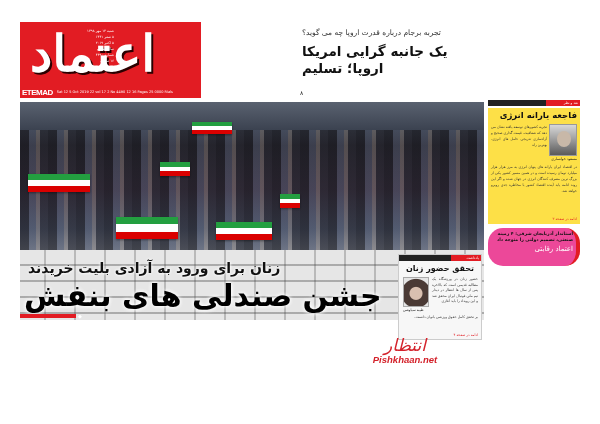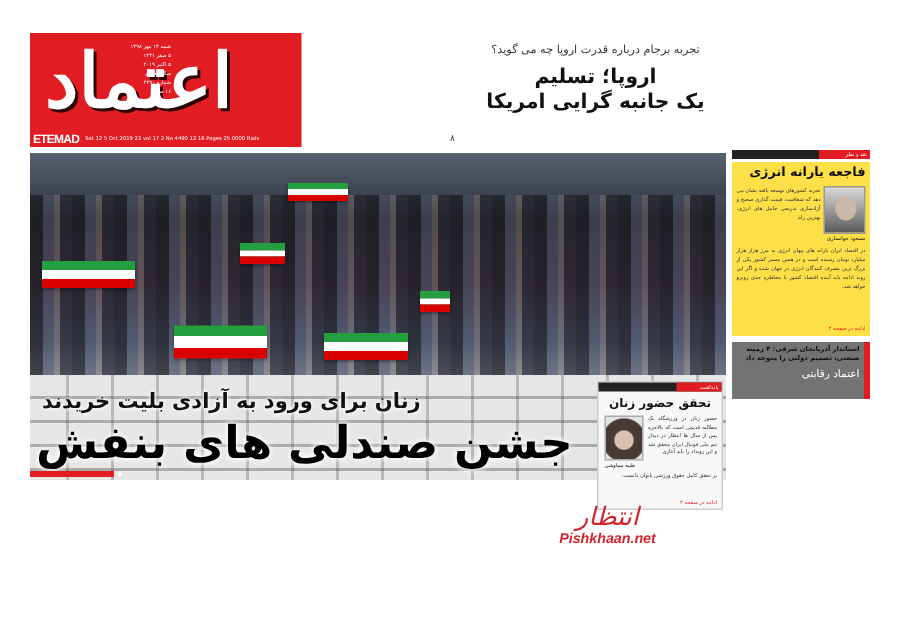--- a/index.html
+++ b/index.html
@@ -16,21 +16,21 @@
   .masthead .brand { font-family: "Liberation Sans", sans-serif; font-size: 8px; font-weight: bold; color: #fff; letter-spacing: -0.5px; }
   .masthead .issue { font-size: 3.5px; color: #fff; white-space: nowrap; }
 
   
   .elections { position: absolute; left: 186px; top: 4px; width: 88px; height: 72px; background: #e21c23; color: #fff; direction: rtl; padding: 4px; }
   .elections .sub { font-size: 5px; line-height: 7.5px; text-align: right; font-weight: bold; color: #fde; }
   .elections .title { font-size: 11px; font-weight: bold; text-align: right; margin-top: 8px; }
   .elections .pg { position: absolute; left: 4px; bottom: 2px; font-size: 4px; color: #fff; }
 
   
-  .europe { position: absolute; left: 282px; top: 4px; width: 190px; height: 70px; direction: rtl; text-align: center; }
+  .europe { position: absolute; left: 282px; top: 4px; width: 190px; height: 70px; direction: rtl; text-align: left; }
   .europe .kicker { font-size: 7.5px; color: #333; margin-top: 2px; }
   .europe .h1 { font-size: 13.5px; font-weight: bold; color: #111; margin-top: 6px; line-height: 17px; }
   .europe .dot { position: absolute; left: -2px; bottom: 0; font-size: 6px; color: #333; }
 
   
   .right-col { position: absolute; left: 468px; top: 0; width: 92px; height: 298px; }
   .econ-box { position: absolute; left: 0; top: 0; width: 92px; height: 72px; background: #b4b4b4; border-right: 4px solid #e21c23; padding: 3px; direction: rtl; }
   .econ-box .kicker { font-size: 5px; font-weight: bold; color: #111; text-align: right; }
   .econ-box .body { font-size: 8.5px; color: #fff; text-align: right; line-height: 11px; margin-top: 2px; }
 
@@ -40,21 +40,21 @@
   .opinion { position: absolute; left: 0; top: 86px; width: 92px; height: 116px; background: #fde047; padding: 2px 3px; direction: rtl; }
   .opinion .title { font-size: 8.5px; font-weight: bold; color: #111; text-align: right; }
   .opinion .photo { position: absolute; right: 3px; top: 16px; width: 28px; height: 32px; background: linear-gradient(180deg, #d8d8d8 0%, #a8a8a8 40%, #5a5a5a 100%); border: 1px solid #999; }
   .opinion .photo .face { position: absolute; left: 7px; top: 6px; width: 14px; height: 16px; border-radius: 50%; background: #c8b8a8; }
   .opinion .author { position: absolute; right: 3px; top: 49px; font-size: 3.5px; color: #111; }
   .opinion .text { font-size: 3.5px; line-height: 6px; color: #333; text-align: justify; }
   .opinion .text.left { position: absolute; left: 3px; top: 16px; width: 56px; }
   .opinion .text.full { position: absolute; left: 3px; top: 56px; width: 86px; }
   .opinion .more { position: absolute; right: 3px; bottom: 3px; font-size: 3.5px; color: #e21c23; }
 
-  .gray-box { position: absolute; left: 0; width: 92px; background: #737373; border-right: 4px solid #e21c23; padding: 3px; direction: rtl; }
+  .gray-box { position: absolute; left: 0; width: 92px; background: #ec4899; border-right: 4px solid #e21c23; padding: 3px; direction: rtl; border-radius: 15px; }
   .gray-box .kicker { font-size: 4.5px; font-weight: bold; color: #111; text-align: right; line-height: 6px; }
   .gray-box .body { font-size: 7px; color: #fff; text-align: right; line-height: 9px; margin-top: 2px; }
   .box1 { top: 206px; height: 38px; }
   .box2 { top: 246px; height: 52px; }
 
   
   .photo-main { position: absolute; left: 0; top: 80px; width: 464px; height: 218px; overflow: hidden;
     background:
       linear-gradient(180deg, #4a5360 0%, #3a4049 12%, #2b2a30 20%, #3d3340 40%, #4d5566 58%, #8a8e94 72%, #c8c8c8 100%); }
   .crowd-band { position: absolute; left: 0; top: 28px; width: 464px; height: 128px;
@@ -113,22 +113,22 @@
     <div class="footer-line">
       <span class="brand">ETEMAD</span>
       <span class="issue">Sat 12 5 Oct 2019 22 vol 17 2 No 4490 12 16 Pages 25 0000 Rials</span>
     </div>
   </div>
 
 
   <div class="europe">
     <div class="kicker">تجربه برجام درباره قدرت اروپا چه می گوید؟</div>
     <div class="h1">
+      <div>یک جانبه گرایی امریکا</div>
       <div>اروپا؛ تسلیم</div>
-      <div>یک جانبه گرایی امریکا</div>
     </div>
     <div class="dot">۸</div>
   </div>
 
   <div class="right-col">
 
     <div class="opinion-bar">
       <div class="red">نقد و نظر</div>
     </div>
 

